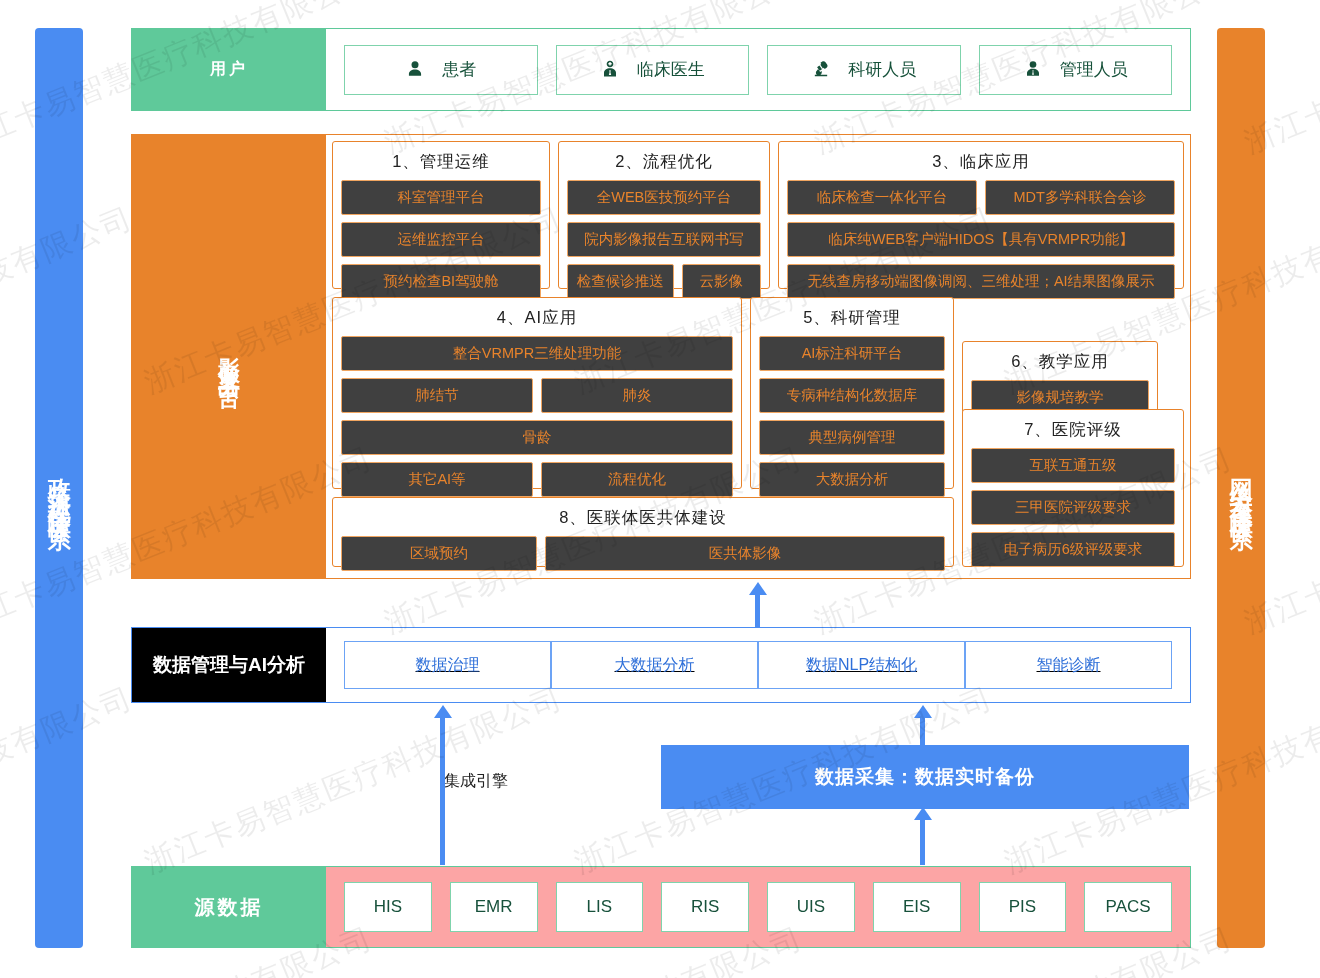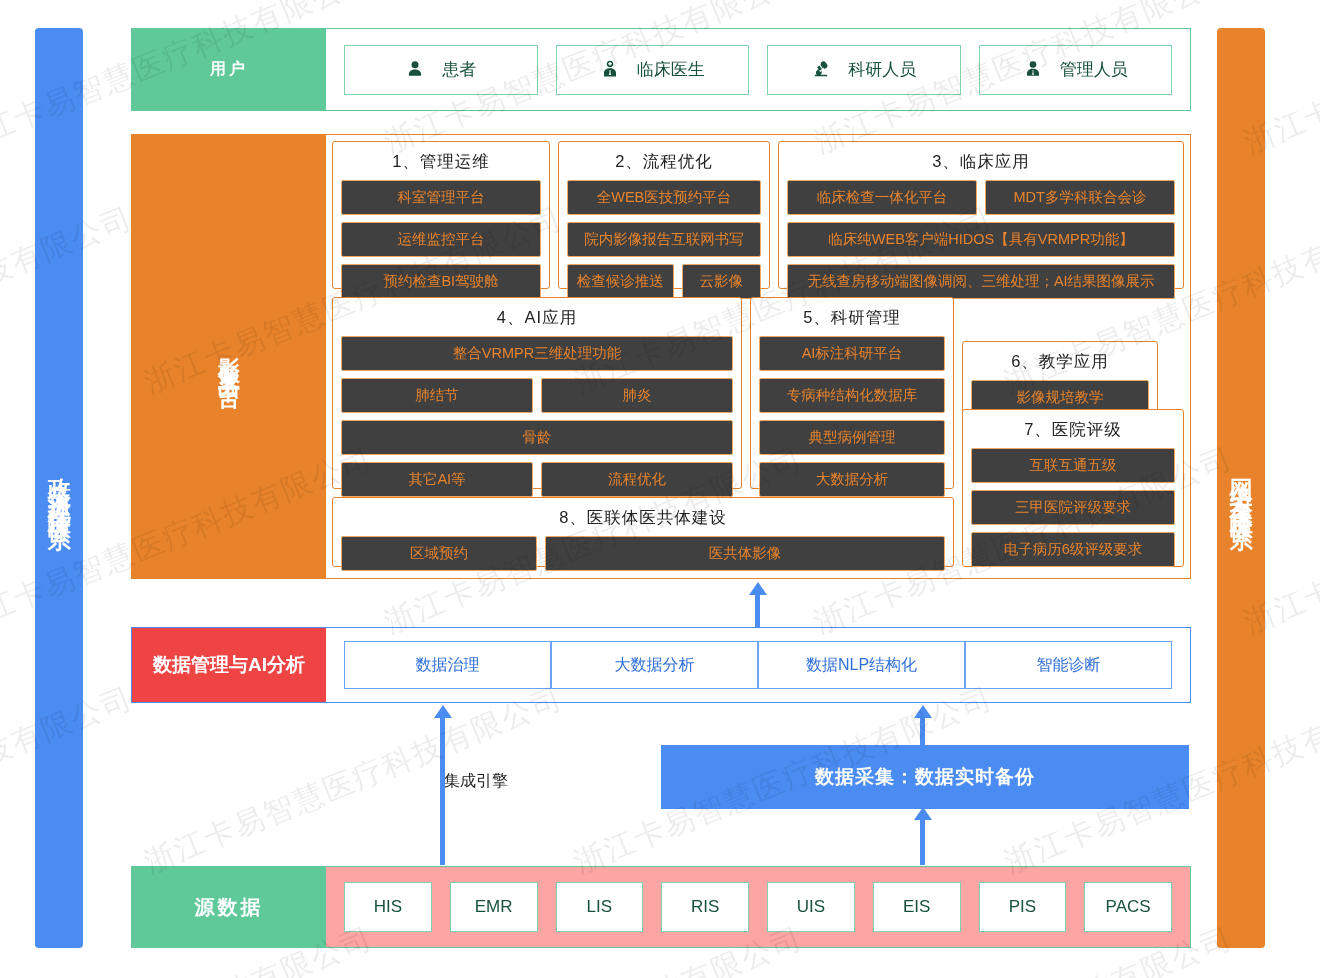--- a/index.html
+++ b/index.html
@@ -98,22 +98,22 @@
     padding: 7px 4px;
     background: #404040;
     white-space: nowrap;
     display: flex; align-items: center; justify-content: center;
   }
   .item.wide { flex: 2.1; }
   .item.narrow { flex: 0.72; }
 
   
   #band-data { top: 627px; height: 76px; border: 1px solid #4A8CF2; background: #fff; }
-  #band-data .band-label { background: #ef4444; font-size: 19px; letter-spacing: 0px; }
-  #band-data .band-body { display: flex; align-items: center; padding: 0 18px; }
+  #band-data .band-label { background: #000000; font-size: 19px; letter-spacing: 0px; }
+  #band-data .band-body { display: flex; align-items: center; padding: 0 18px; text-decoration: underline; }
   .data-chip {
     flex: 1; height: 48px; border: 1.3px solid #6CA3F5; background: #fff;
     display: flex; align-items: center; justify-content: center;
     color: #2E6FD9; font-size: 16px;
   }
 
   
   #gap { position: absolute; left: 131px; top: 703px; width: 1060px; height: 164px; z-index: 3; }
   .arr-shaft { position: absolute; width: 5px; background: #4A8CF2; }
   .arr-head {

